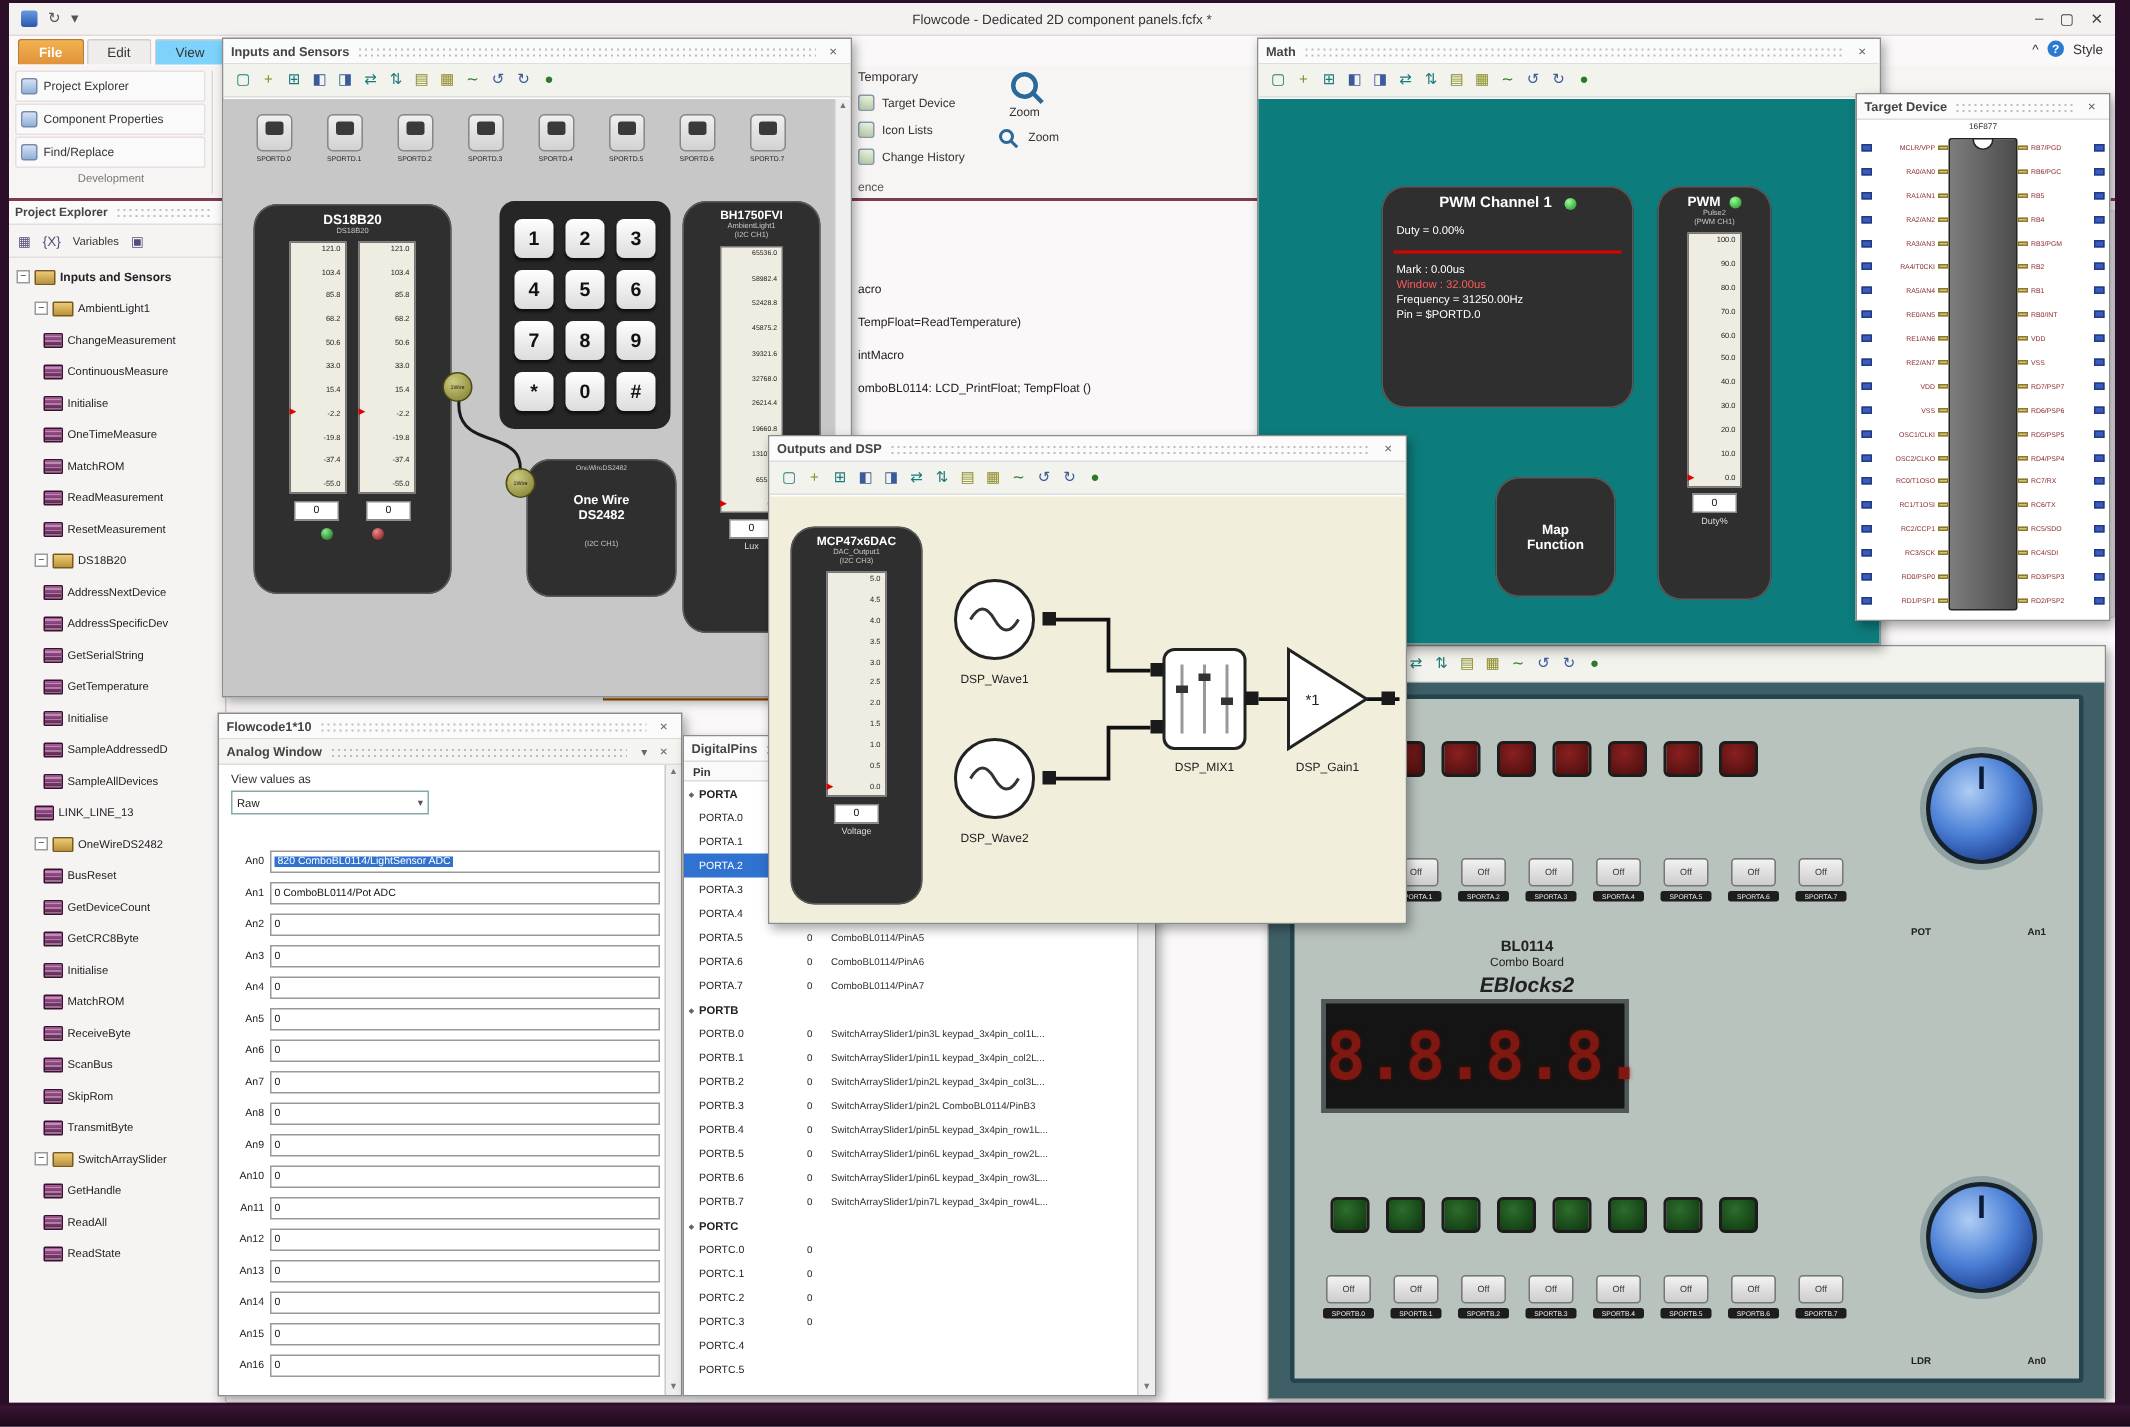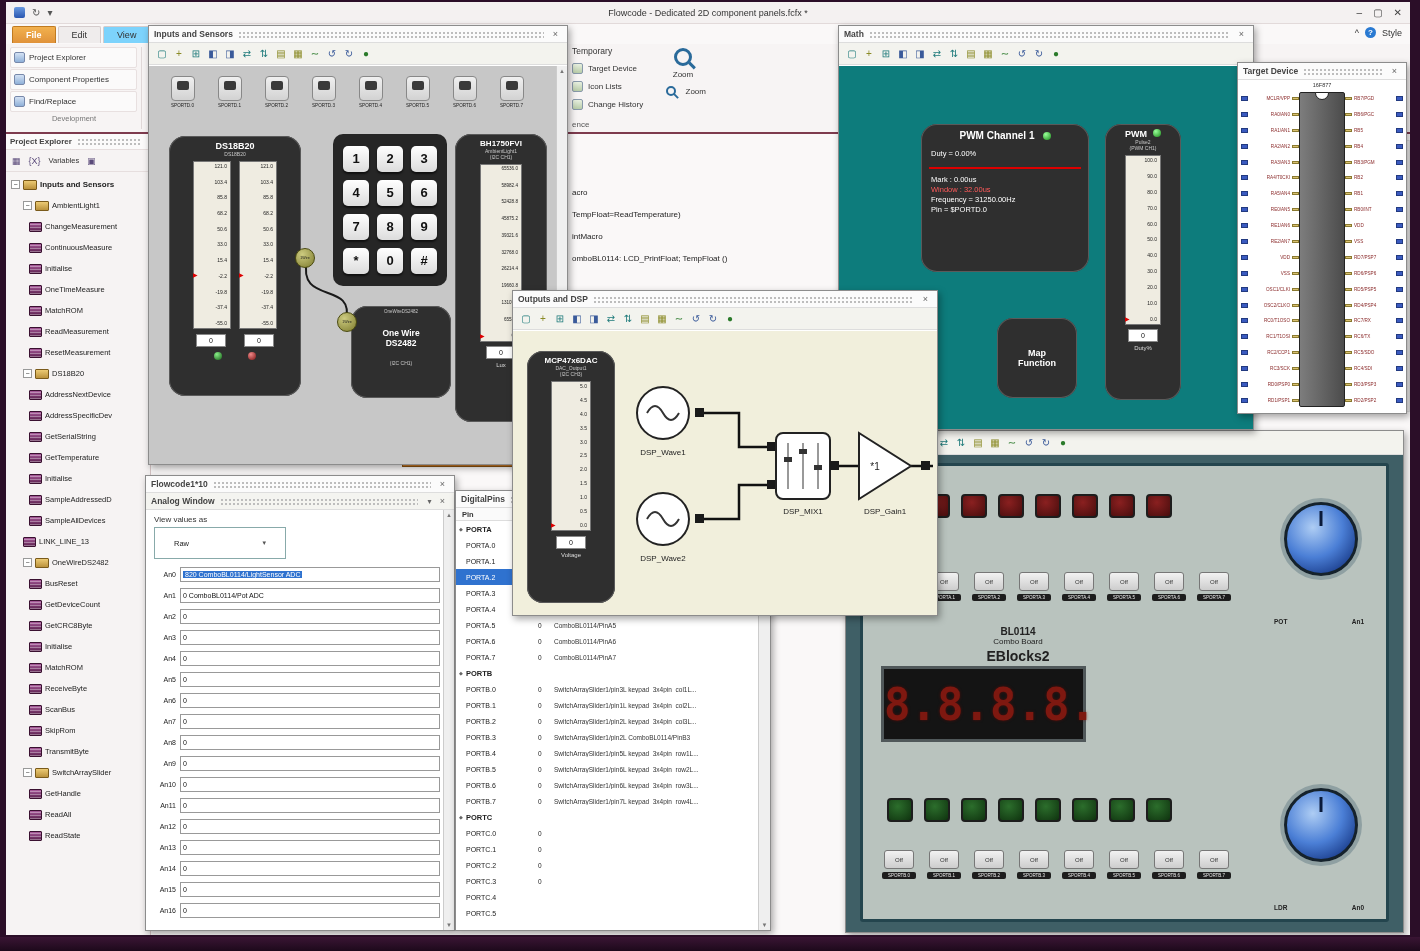--- a/index.html
+++ b/index.html
@@ -136,22 +136,22 @@
 .pmet{width:7px;height:3px;background:#d9c170;border:1px solid #8a7a30;flex:none}
 .plab{flex:1;white-space:nowrap;overflow:hidden}
 .plab.r{text-align:left;padding-left:2px}.plab.l{text-align:right;padding-right:2px}
 .pgap{width:46px;flex:none}
 
 
 .out-c{position:absolute;top:40px;left:0;right:0;bottom:0;background:#f1efdc;overflow:hidden}
 
 
 .an-ctl{padding:5px 8px 2px;font-size:8px;color:#333}
-.dd{width:132px;height:32px;border:1px solid #8aa;background:#fff;font-size:7.5px;color:#222;display:flex;
-  align-items:center;padding:0 19px;margin-top:3px}
+.dd{width:132px;height:16px;border:1px solid #8aa;background:#fff;font-size:7.5px;color:#222;display:flex;
+  align-items:center;padding:0 3px;margin-top:3px}
 .dd .car{margin-left:auto;font-size:7px;color:#555}
 .anrows{position:absolute;top:88px;left:4px;right:14px;bottom:2px;overflow:hidden}
 .anrow{display:flex;align-items:center;height:21px}
 .anl{width:26px;text-align:right;font-size:7px;color:#222;margin-right:4px;flex:none}
 .anb{flex:1;height:15px;border:1px solid #999;background:#fff;font-size:7px;color:#111;display:flex;align-items:center;
   padding:0 2px;overflow:hidden;white-space:nowrap}
 .anb .sel{background:#2f72cf;color:#fff;padding:0 2px}
 
 
 .dg-head{height:13px;border-bottom:1px solid #ddd;font-size:7.5px;font-weight:bold;color:#333;display:flex;
@@ -180,21 +180,21 @@
 .bbtn{width:30px;height:19px;background:linear-gradient(#f2f2f2,#cdcdcd);border:1px solid #777;border-radius:3px;
   font-size:6px;color:#333;text-align:center;line-height:18px}
 .plate{margin-top:3px;background:#1d1d1d;color:#eee;font-size:4.5px;padding:1px 2px;border-radius:2px;text-align:center;width:34px}
 .knob{position:absolute;width:74px;height:74px;border-radius:50%;border:3px solid #15222c;
   background:radial-gradient(circle at 38% 33%,#aecdf4,#4b7fd6 48%,#1c3f8e 82%,#122a62);box-shadow:0 0 0 4px #8fa0a2}
 .knob::after{content:"";position:absolute;left:50%;top:6px;width:3px;height:15px;background:#0a1a3a;transform:translateX(-50%)}
 .knoblbl{position:absolute;width:90px;display:flex;justify-content:space-between;font-size:6.5px;font-weight:bold;color:#222}
 .brand{position:absolute;left:55px;top:160px;width:200px;text-align:center;color:#222}
 .brand .b1{font-size:10px;font-weight:bold}
 .brand .b2{font-size:8px}
-.brand .b3{font-size:14px;font-weight:bold;margin-top:2px}
+.brand .b3{font-size:14px;font-weight:bold;font-style:italic;margin-top:2px}
 .sseg{position:absolute;left:18px;top:200px;width:205px;height:76px;background:#141414;border:3px solid #50585a;
   display:flex;align-items:center;justify-content:space-around;font-family:"DejaVu Sans Mono",monospace;
   font-weight:bold;font-size:44px;color:#7e1810;text-shadow:0 0 3px rgba(120,10,5,.6)}
 .lcd{position:absolute;left:240px;top:178px;width:266px;height:150px;background:#97a4a4;border:3px solid #6f7d7d;border-radius:2px}
 .lcd-h{background:#5d6d6d;color:#e8f4ec;font-size:5px;text-align:center;padding:2px 0}
 .lcd-s{position:absolute;left:8px;right:8px;top:16px;bottom:8px;background:#ccd5bf;border:1px solid #8a947e;
   font-family:"DejaVu Sans Mono",monospace;font-weight:bold;font-size:16px;color:#17261c;letter-spacing:2px;
   padding:7px 9px;line-height:1.55;
   background-image:repeating-linear-gradient(90deg,rgba(0,0,0,.035) 0 1px,transparent 1px 3px)}
 </style>
@@ -531,21 +531,21 @@
           <span class="gdot"></span>
         </div>
         <div class="mtx" style="margin-top:8px">Duty = 0.00%</div>
         <div class="pwm-line"></div>
         <div class="mtx">Mark : 0.00us</div>
         <div class="mtx red">Window : 32.00us</div>
         <div class="mtx">Frequency = 31250.00Hz</div>
         <div class="mtx">Pin = $PORTD.0</div>
       </div>
       <div class="blk" style="left:266px;top:58px;width:76px;height:276px">
-        <div style="display:flex;align-items:flex-start;justify-content:center;gap:6px;margin-top:5px">
+        <div style="display:flex;align-items:flex-end;justify-content:center;gap:6px;margin-top:5px">
           <span style="font-size:9px;font-weight:bold">PWM</span>
           <span class="gdot"></span>
         </div>
         <div class="bs">Pulse2</div>
         <div class="bs">(PWM CH1)</div>
         <div class="thermo" style="margin:4px auto 0;width:36px;height:170px">
           <div class="ticks">
 
           <div class="tick">100.0</div>
               <div class="tick">90.0</div>

